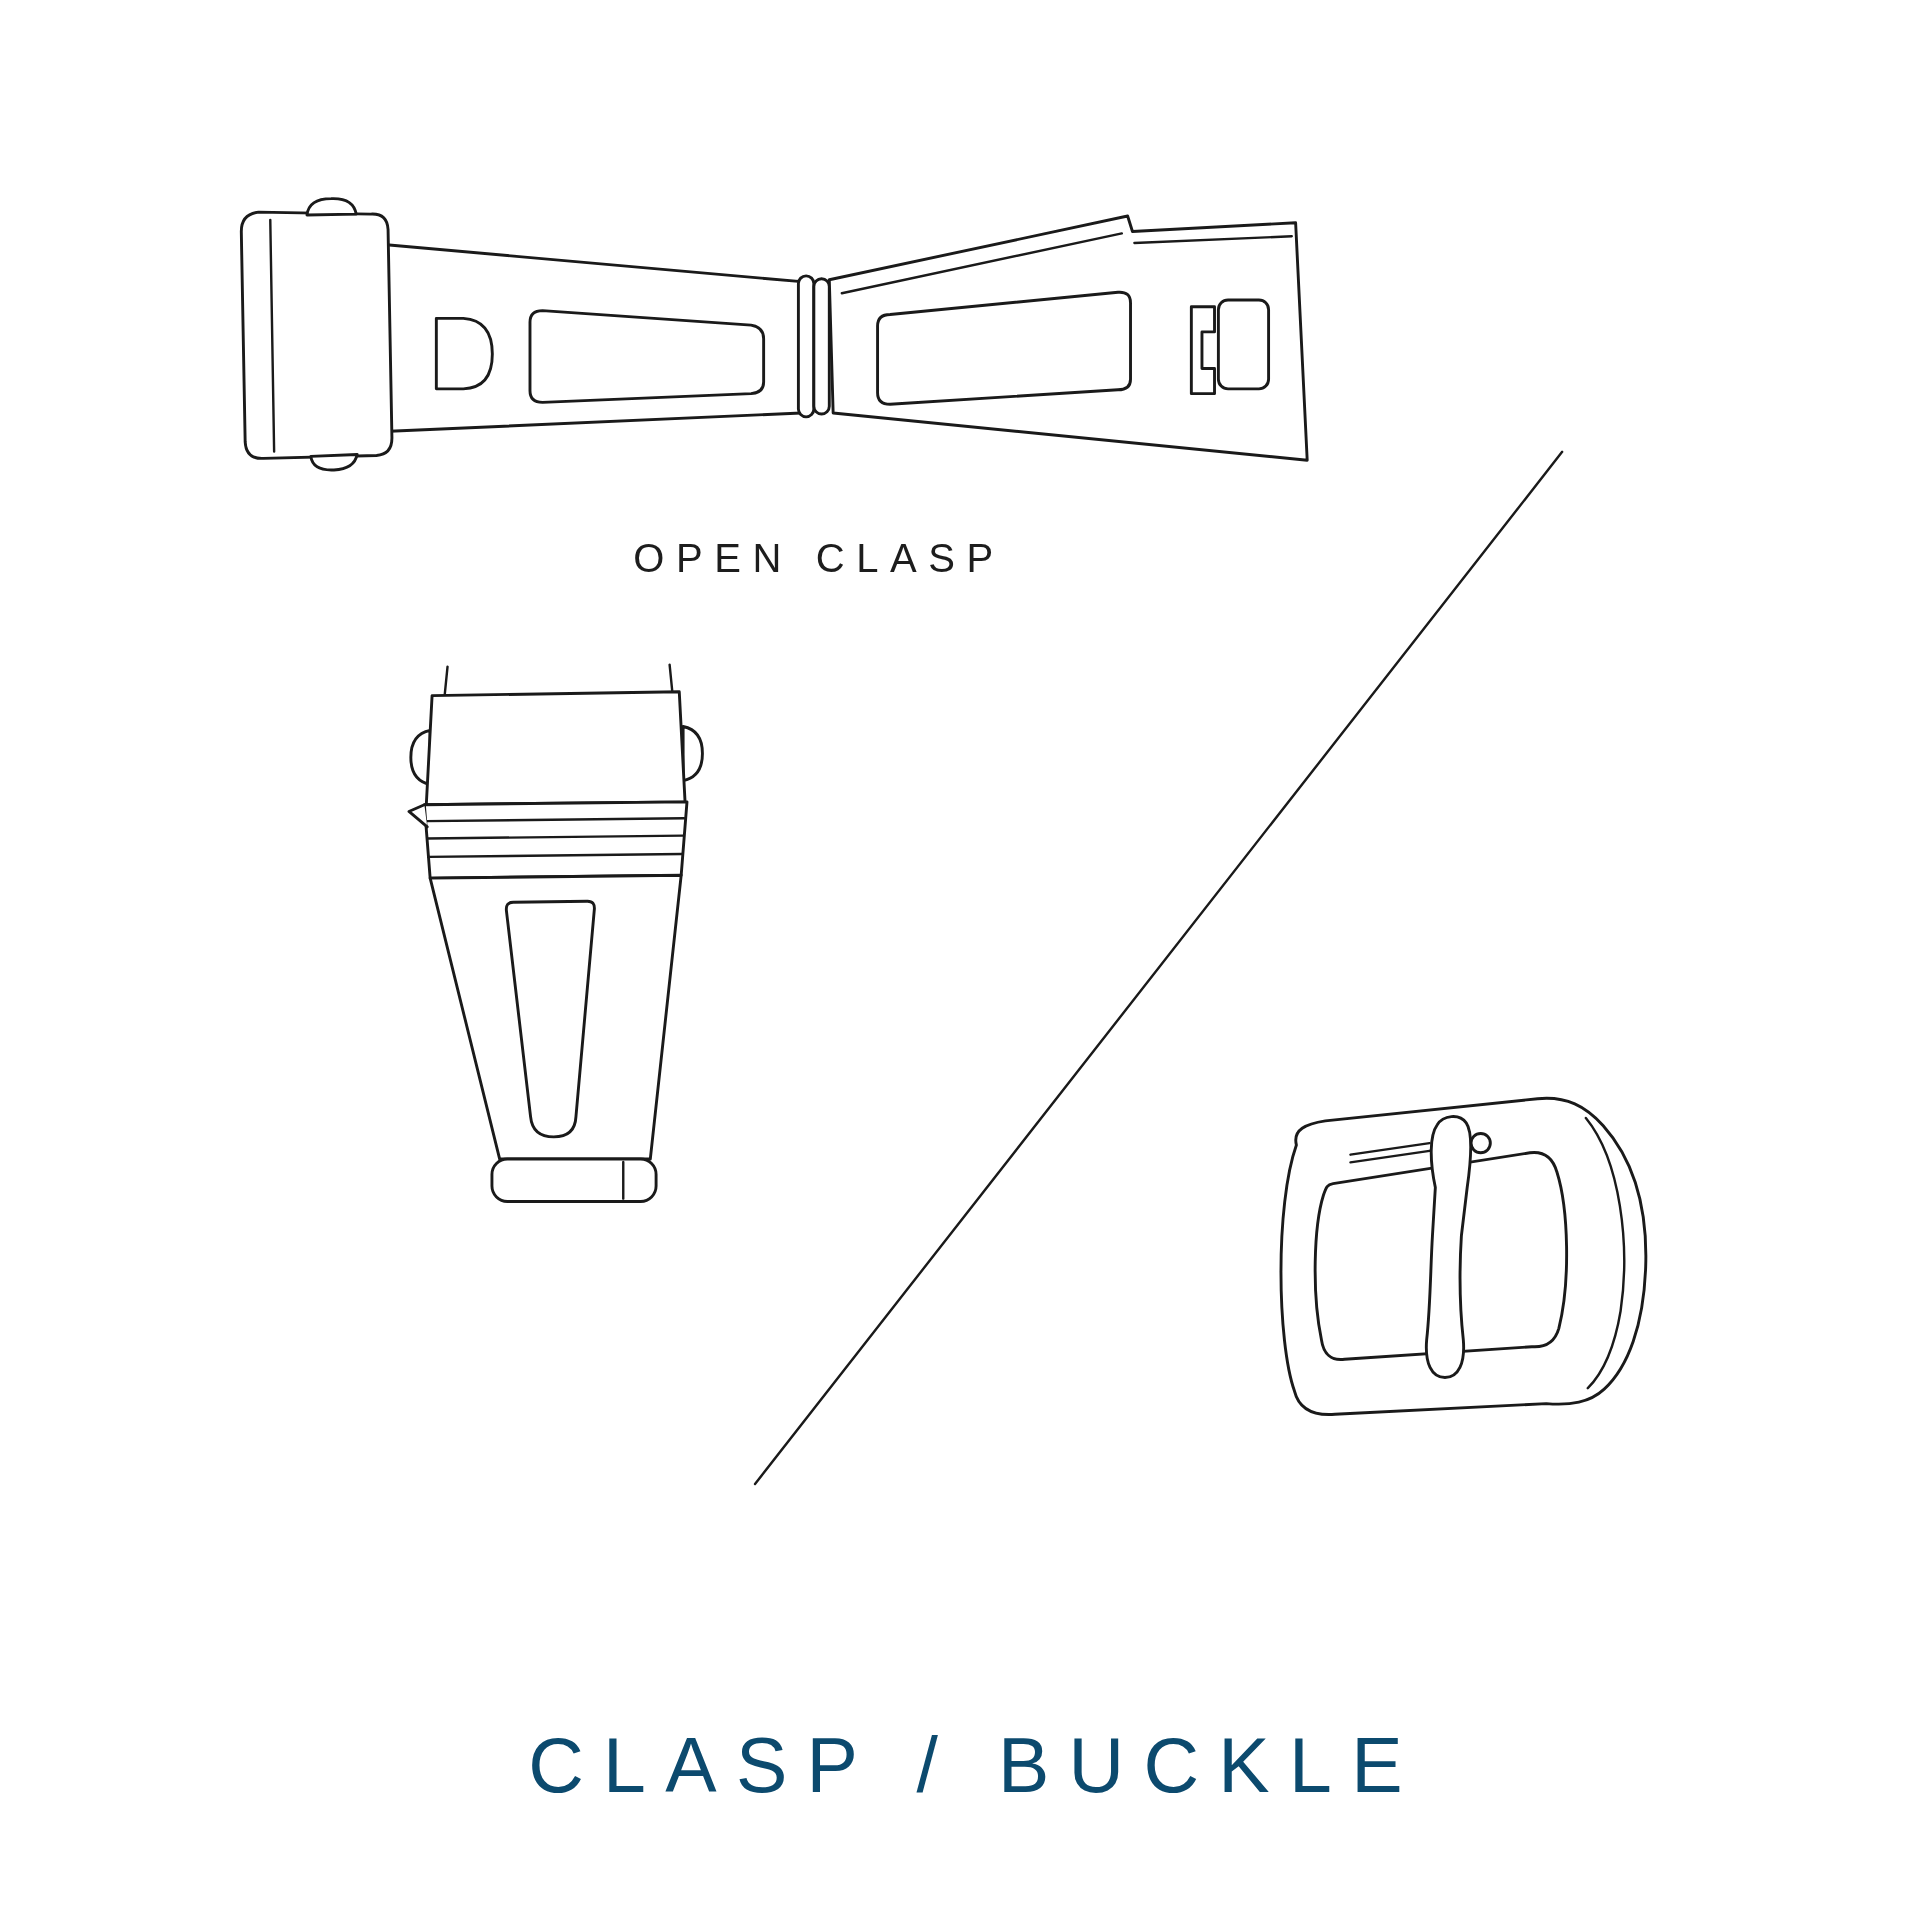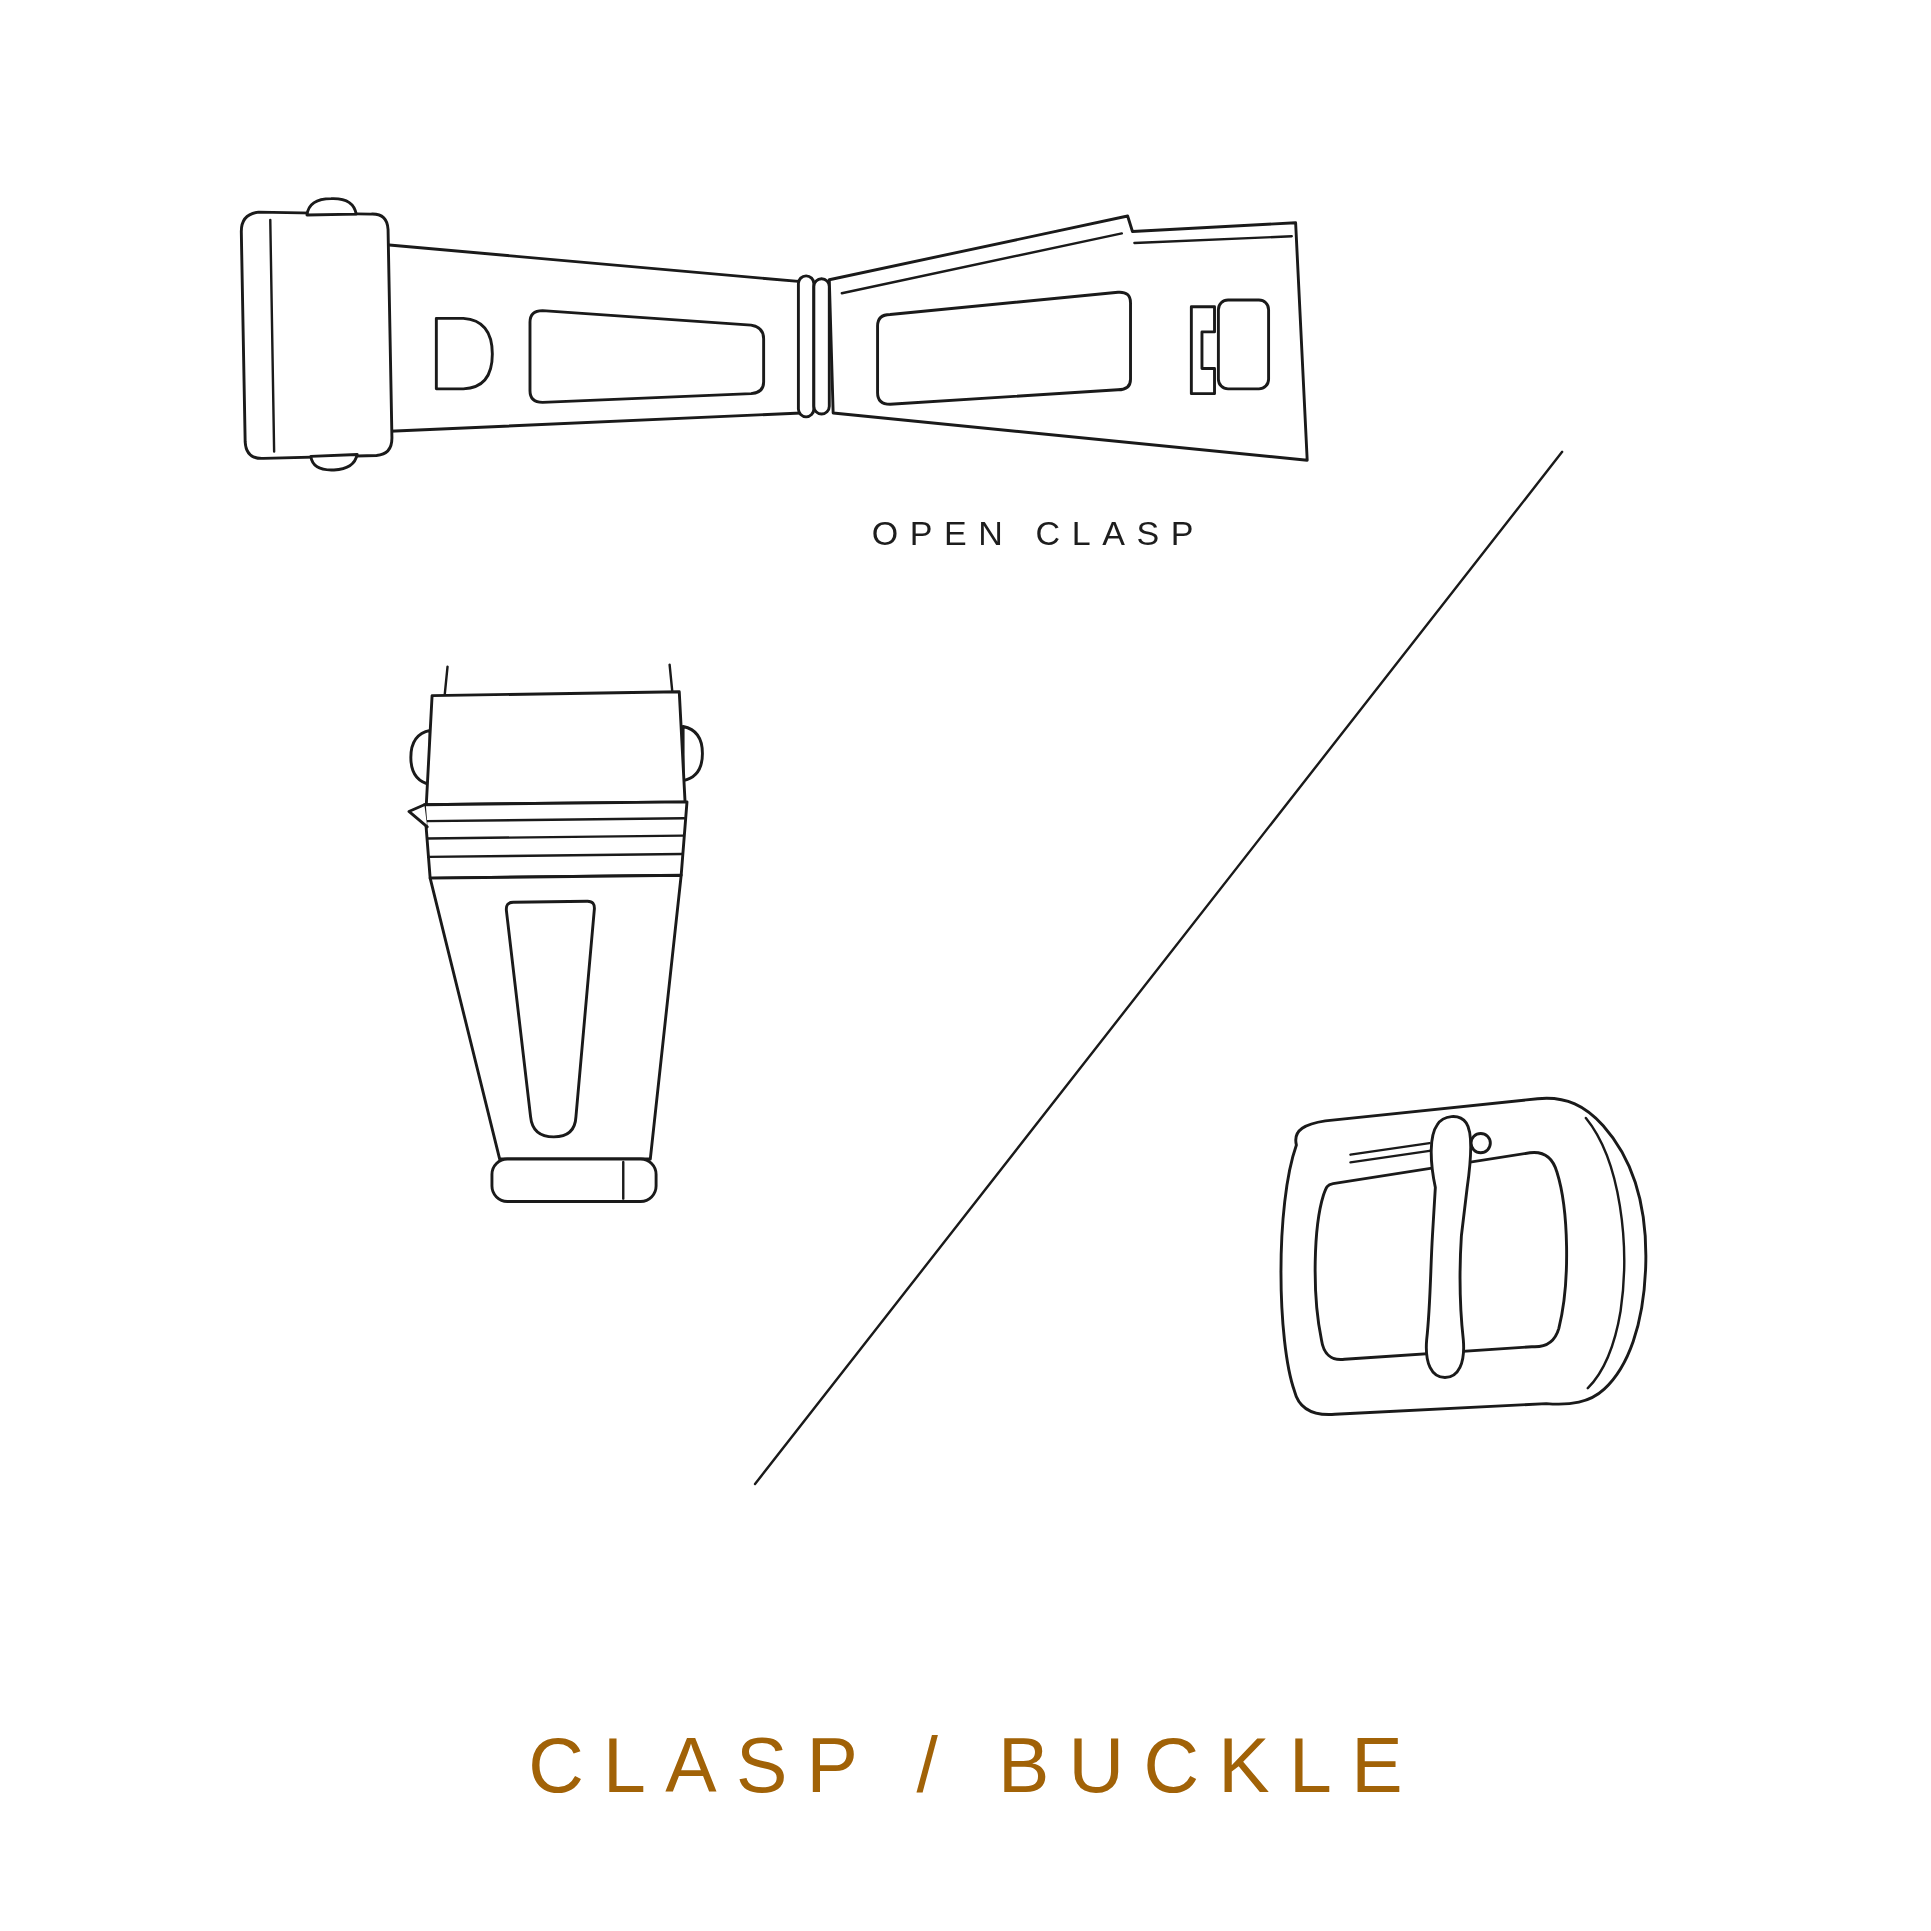--- a/index.html
+++ b/index.html
@@ -10,31 +10,32 @@
     position:relative;
     overflow:hidden;
   }
   .canvas{position:absolute;inset:0;}
   .fig{position:absolute;}
   svg .ln{fill:#ffffff;stroke:var(--line-color,#1a1a1a);stroke-width:3;stroke-linejoin:round;stroke-linecap:round;}
   svg .nf{fill:none;}
   svg .thin{stroke-width:2.5;fill:none;stroke:var(--line-color,#1a1a1a);stroke-linecap:round;}
   .caption{
     position:absolute;
-    text-align:right;
+    text-align:center;
     color:#1d1d1d;
-    font-size:34px;
+    font-size:40px;
     letter-spacing:11.6px;
     font-weight:400;
     white-space:nowrap;
+    margin-top:22px;
   }
   .title{
     position:absolute;
     text-align:center;
-    color:#a16207;
+    color:#0c4a6e;
     font-size:77px;
     letter-spacing:19.3px;
     font-weight:400;
     white-space:nowrap;
   }
 </style>
 </head>
 <body style="background: rgb(255, 255, 255);">
 
 <div class="canvas">

